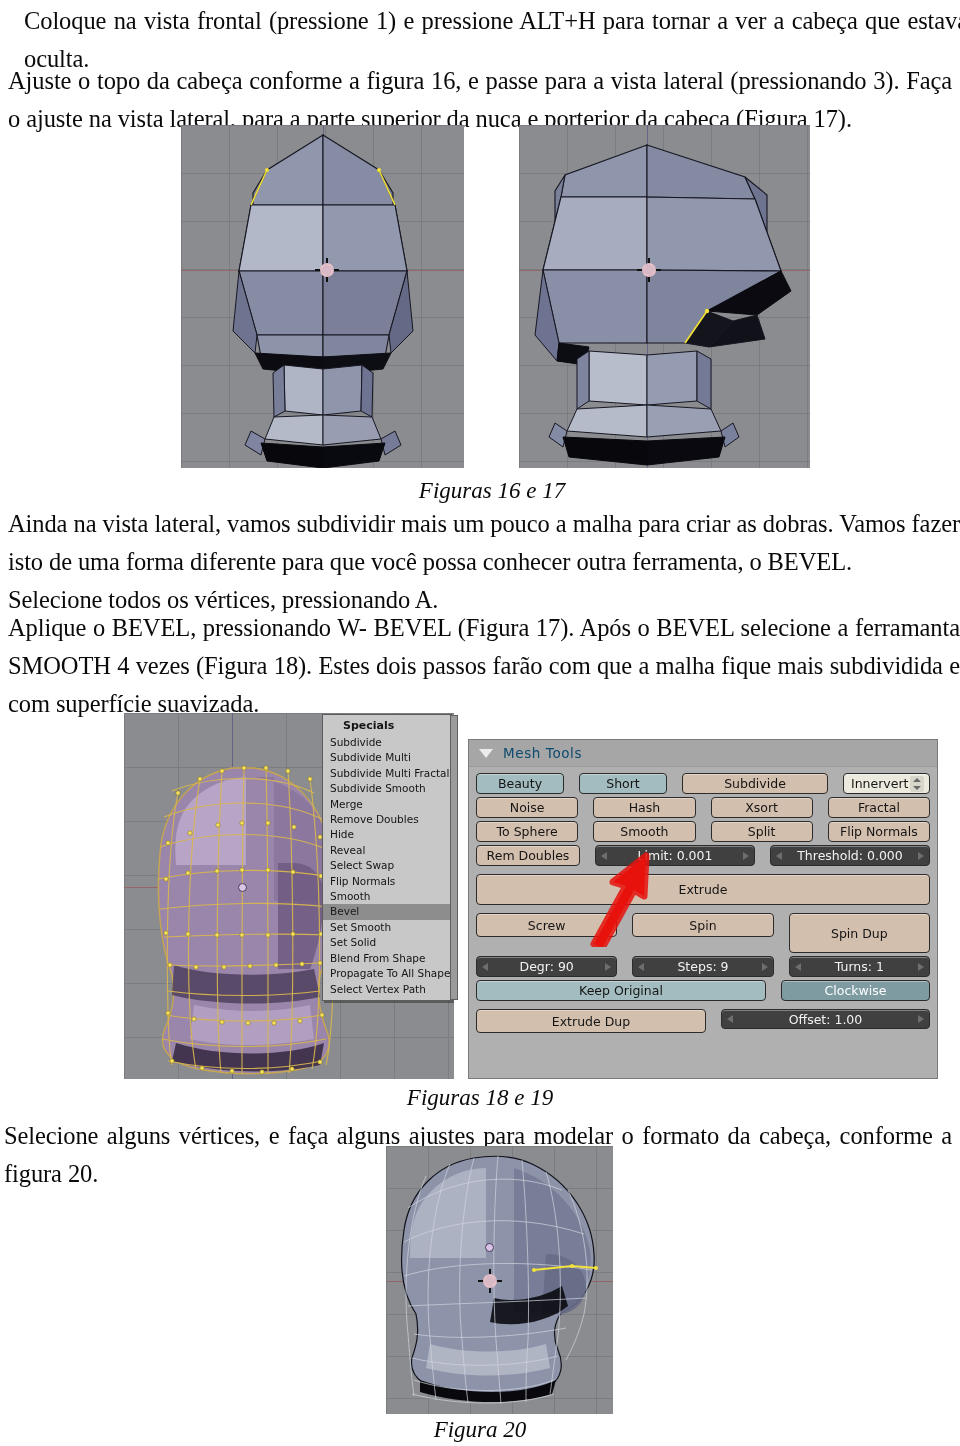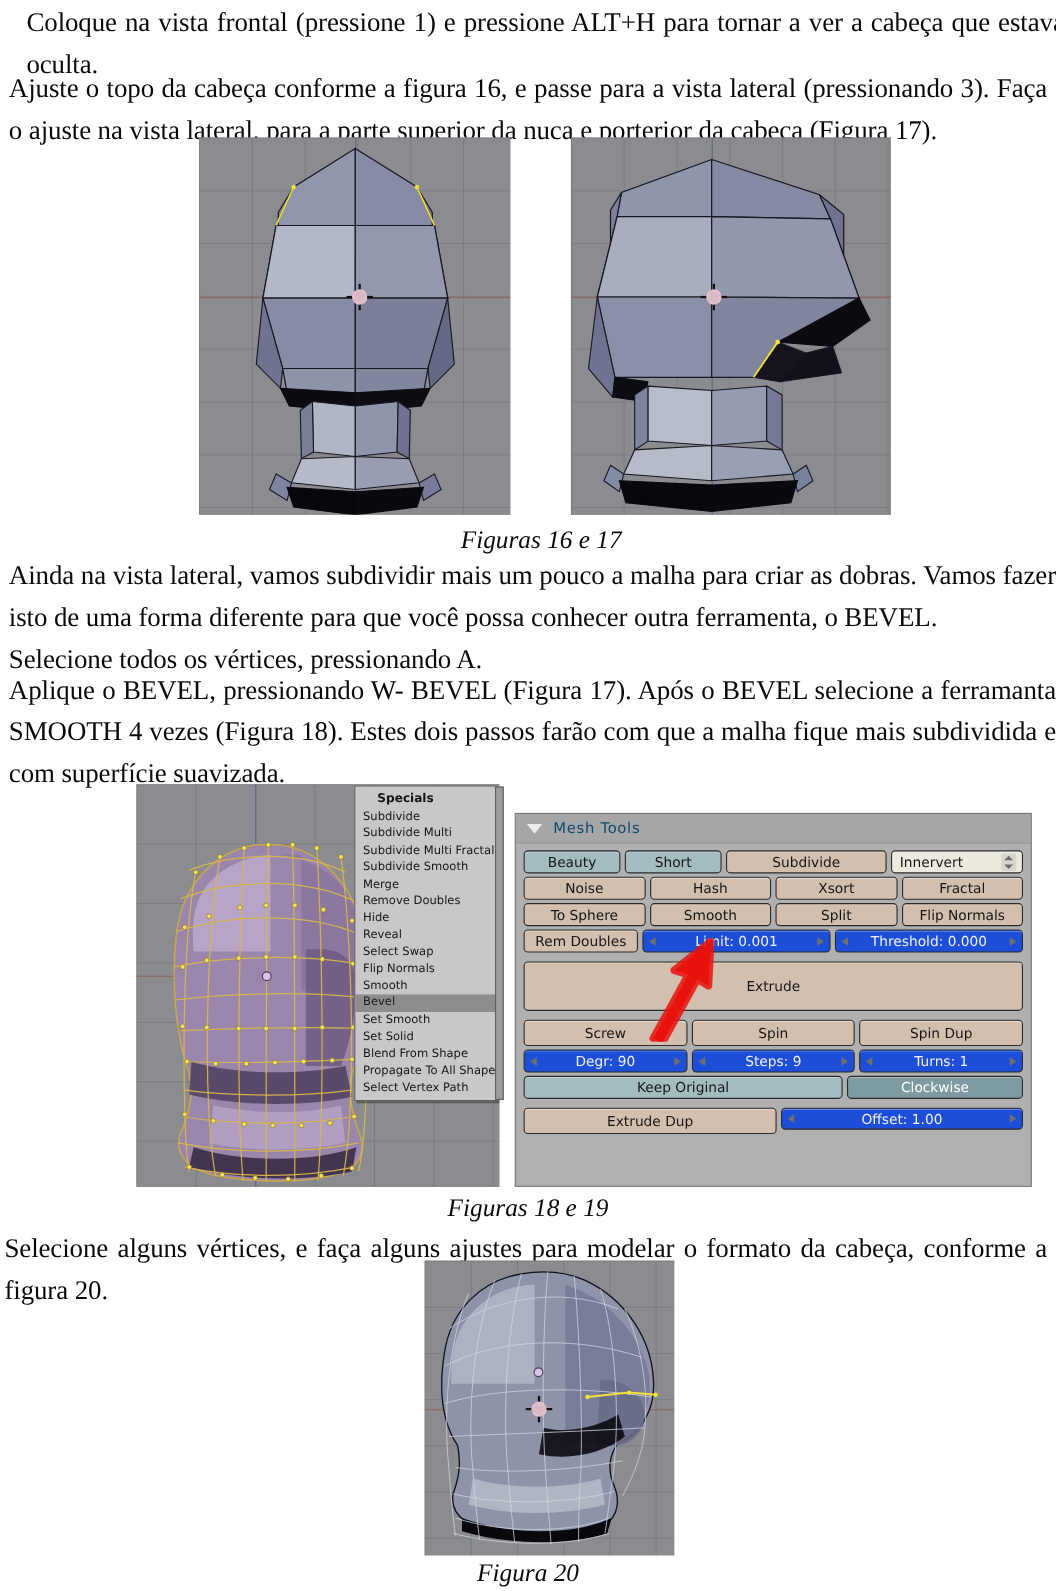--- a/index.html
+++ b/index.html
@@ -142,21 +142,21 @@
     border-right: 7px solid transparent;
     border-top: 9px solid #ececec;
   }
   #mt-header .ttl {
     color: #0c4a6e;
     font-size: 13.5px;
     letter-spacing: .6px;
   }
   .mt-row {
     display: flex;
-    gap: 4px;
+    gap: 15px;
     margin-bottom: 3px;
   }
   .btn {
     flex: 1;
     height: 21px;
     background: #d3bfae;
     border: 1px solid #2b2b2b;
     border-radius: 4px;
     color: #151515;
     font-size: 12.5px;
@@ -169,21 +169,21 @@
   }
   .btn.teal  { background: #a3bcc0; }
   .btn.teal2 { background: #7e9ba2; color:#ffffff; }
   .btn.field {
     background: #eceade;
     justify-content: flex-start;
     padding-left: 7px;
     position: relative;
   }
   .btn.num {
-    background: #1d4ed8;
+    background: #404040;
     color:#f2f2f2;
     justify-content: space-between;
     padding: 0 5px;
   }
   .arr-l, .arr-r {
     width:0; height:0;
     border-top: 4px solid transparent;
     border-bottom: 4px solid transparent;
   }
   .arr-l { border-right: 6px solid #6e6e6e; }
@@ -493,27 +493,27 @@
         <span class="arr-r"></span>
       </div>
       <div class="btn num" style="flex:1">
         <span class="arr-l"></span>
         <span>Threshold: 0.000</span>
         <span class="arr-r"></span>
       </div>
     </div>
 
     <div class="mt-row" style="margin-top:8px;">
-      <div class="btn" style="height:45px">Extrude</div>
+      <div class="btn" style="height:31px">Extrude</div>
     </div>
 
     <div class="mt-row" style="margin-top:8px;">
       <div class="btn" style="height:24px">Screw</div>
       <div class="btn" style="height:24px">Spin</div>
-      <div class="btn" style="height:24px">Spin Dup</div>
+      <div class="btn" style="height:40px">Spin Dup</div>
     </div>
 
     <div class="mt-row">
       <div class="btn num">
         <span class="arr-l"></span>
         <span>Degr: 90</span>
         <span class="arr-r"></span>
       </div>
       <div class="btn num">
         <span class="arr-l"></span>

